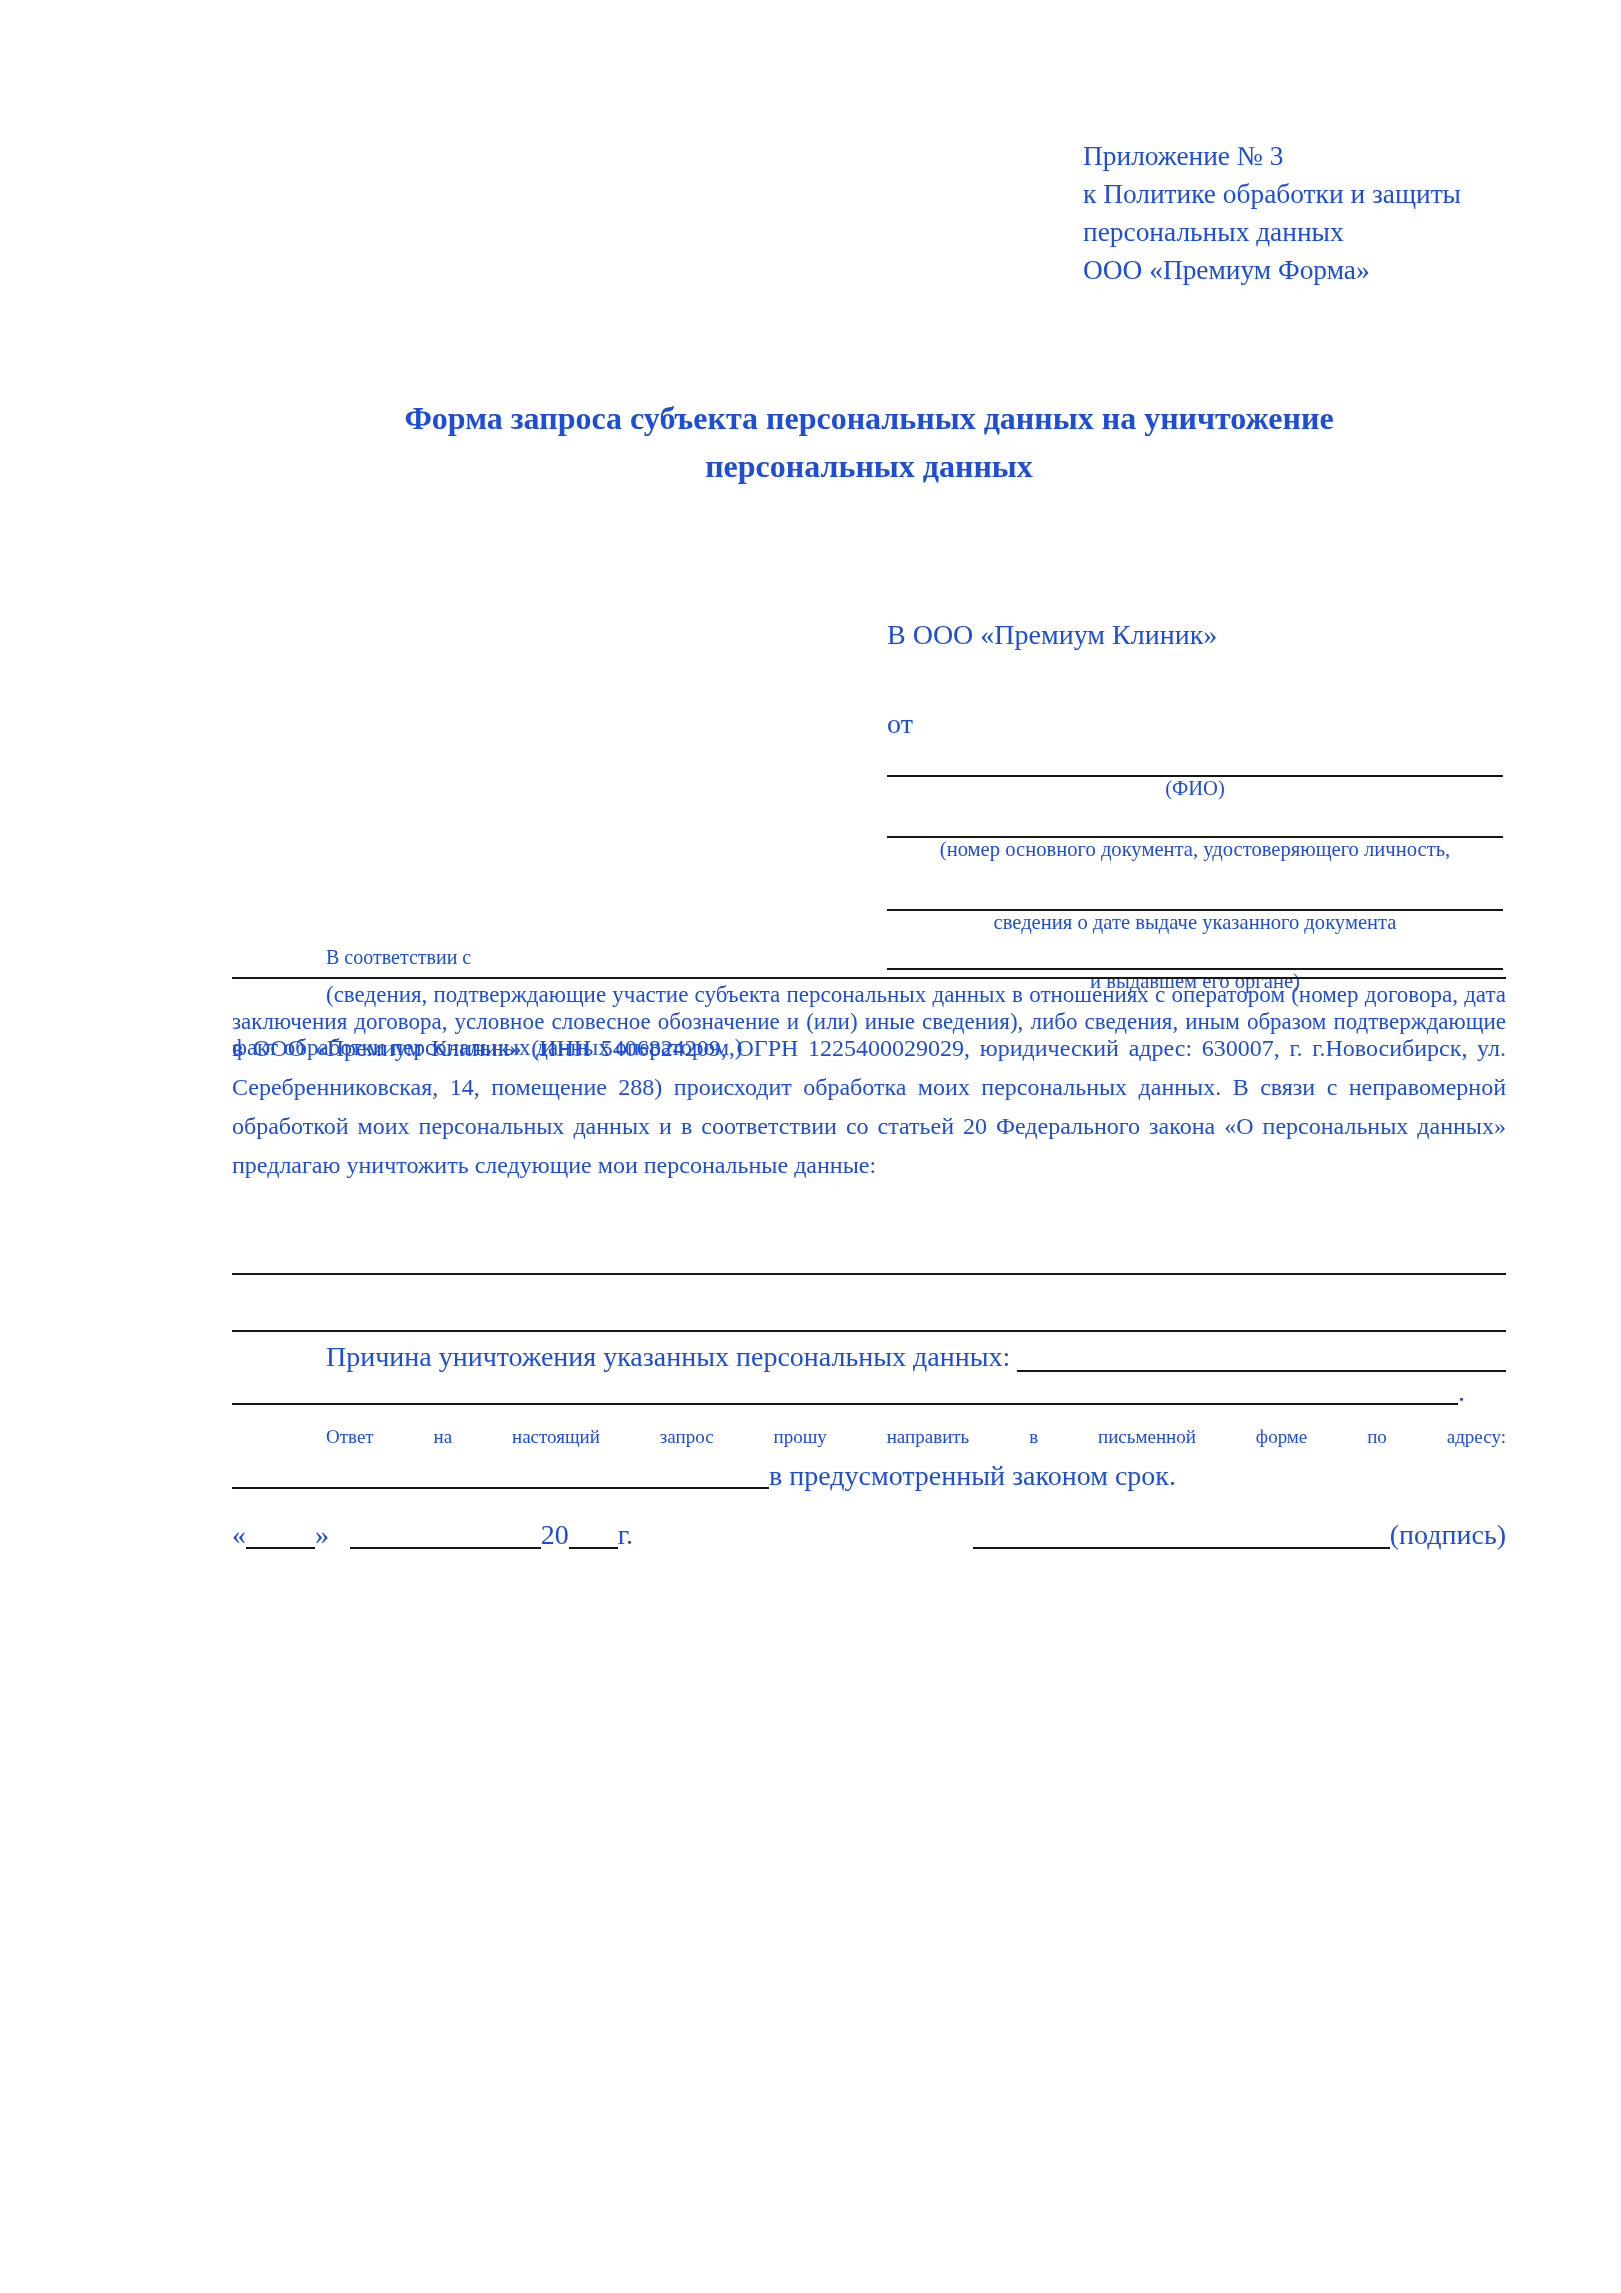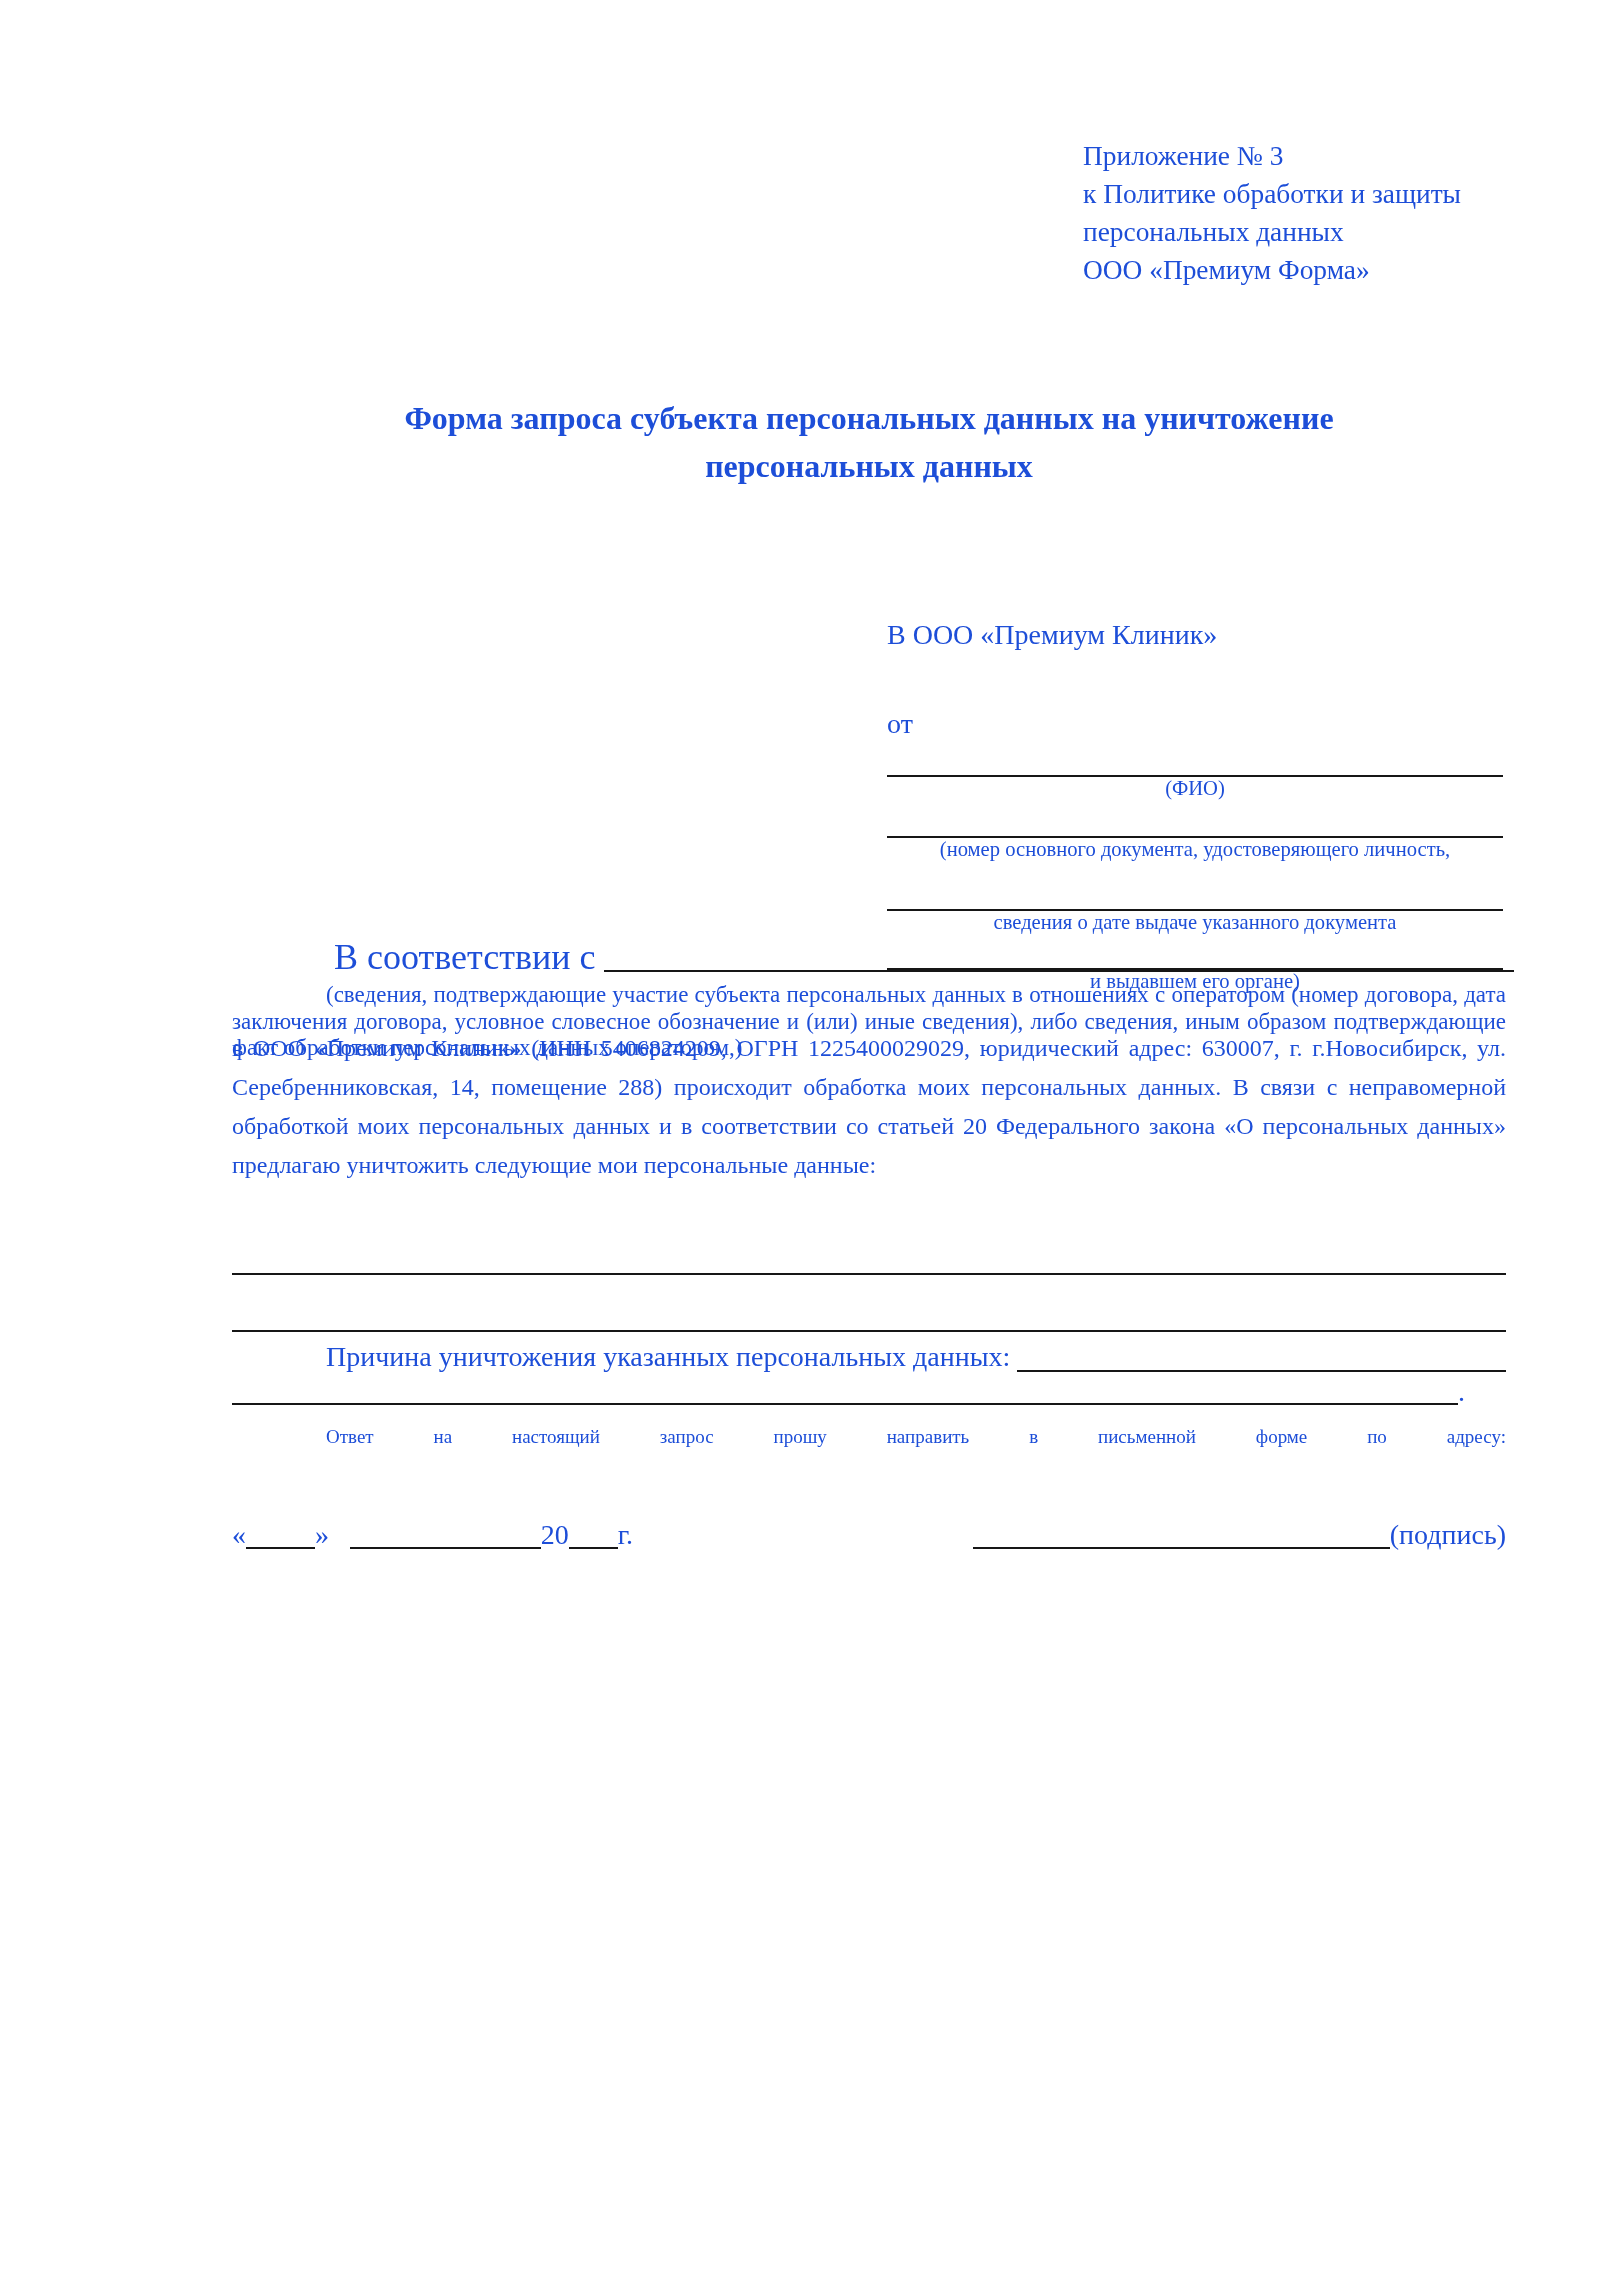--- a/index.html
+++ b/index.html
@@ -24,22 +24,22 @@
   .addr { position:absolute; left:887px; top:567px; width:616px; font-size:28px; }
   .addr .txt { line-height:43px;margin-top:46px; }
   .fill { border-bottom:2.9px solid #161616; }
   .addr .l1 { height:30px; }
   .addr .cap { font-size:20.6px; line-height:23.5px; text-align:center; }
   .addr .l2 { height:35px; }
   .addr .l3 { height:48px; }
   .addr .l4 { height:33px; }
 
   .accordance {
-    position:absolute; left:240px; top:937px; width:1274px;
-    font-size:36px; line-height:40px; display:flex;
+    position:absolute; left:232px; top:937px; width:1274px;
+    font-size:20px; line-height:40px; display:flex;flex-direction:column;
   }
   .accordance .lbl { white-space:pre; padding-left:94px; }
   .accordance .fl { flex:1; margin-bottom:4.9px; }
 
   .fine-print {
     position:absolute; left:232px; top:982px; width:1274px;
     font-size:23px; line-height:26.5px;
     text-align:justify; text-indent:94px;
   }
   .main-para {
@@ -132,20 +132,24 @@
     <span class="fl fill"></span>
   </div>
 
   <div class="reason-row2">
     <span class="fl fill"></span>
     <span>.</span>
   </div>
 
   <div class="response-1">Ответ на настоящий запрос прошу направить в письменной форме по адресу:</div>
 
+  <div class="response-2">
+    <span class="fl fill"></span>
+    <span>в предусмотренный законом срок.</span>
+  </div>
 
   <div class="footer-row">
     <span class="grp">
       <span>«</span><span class="u u-day fill"></span><span>» </span><span class="u u-month fill"></span><span>20</span><span class="u u-year fill"></span><span>г.</span>
     </span>
     <span class="grp">
       <span class="u u-sign fill"></span><span>(подпись)</span>
     </span>
   </div>
 

